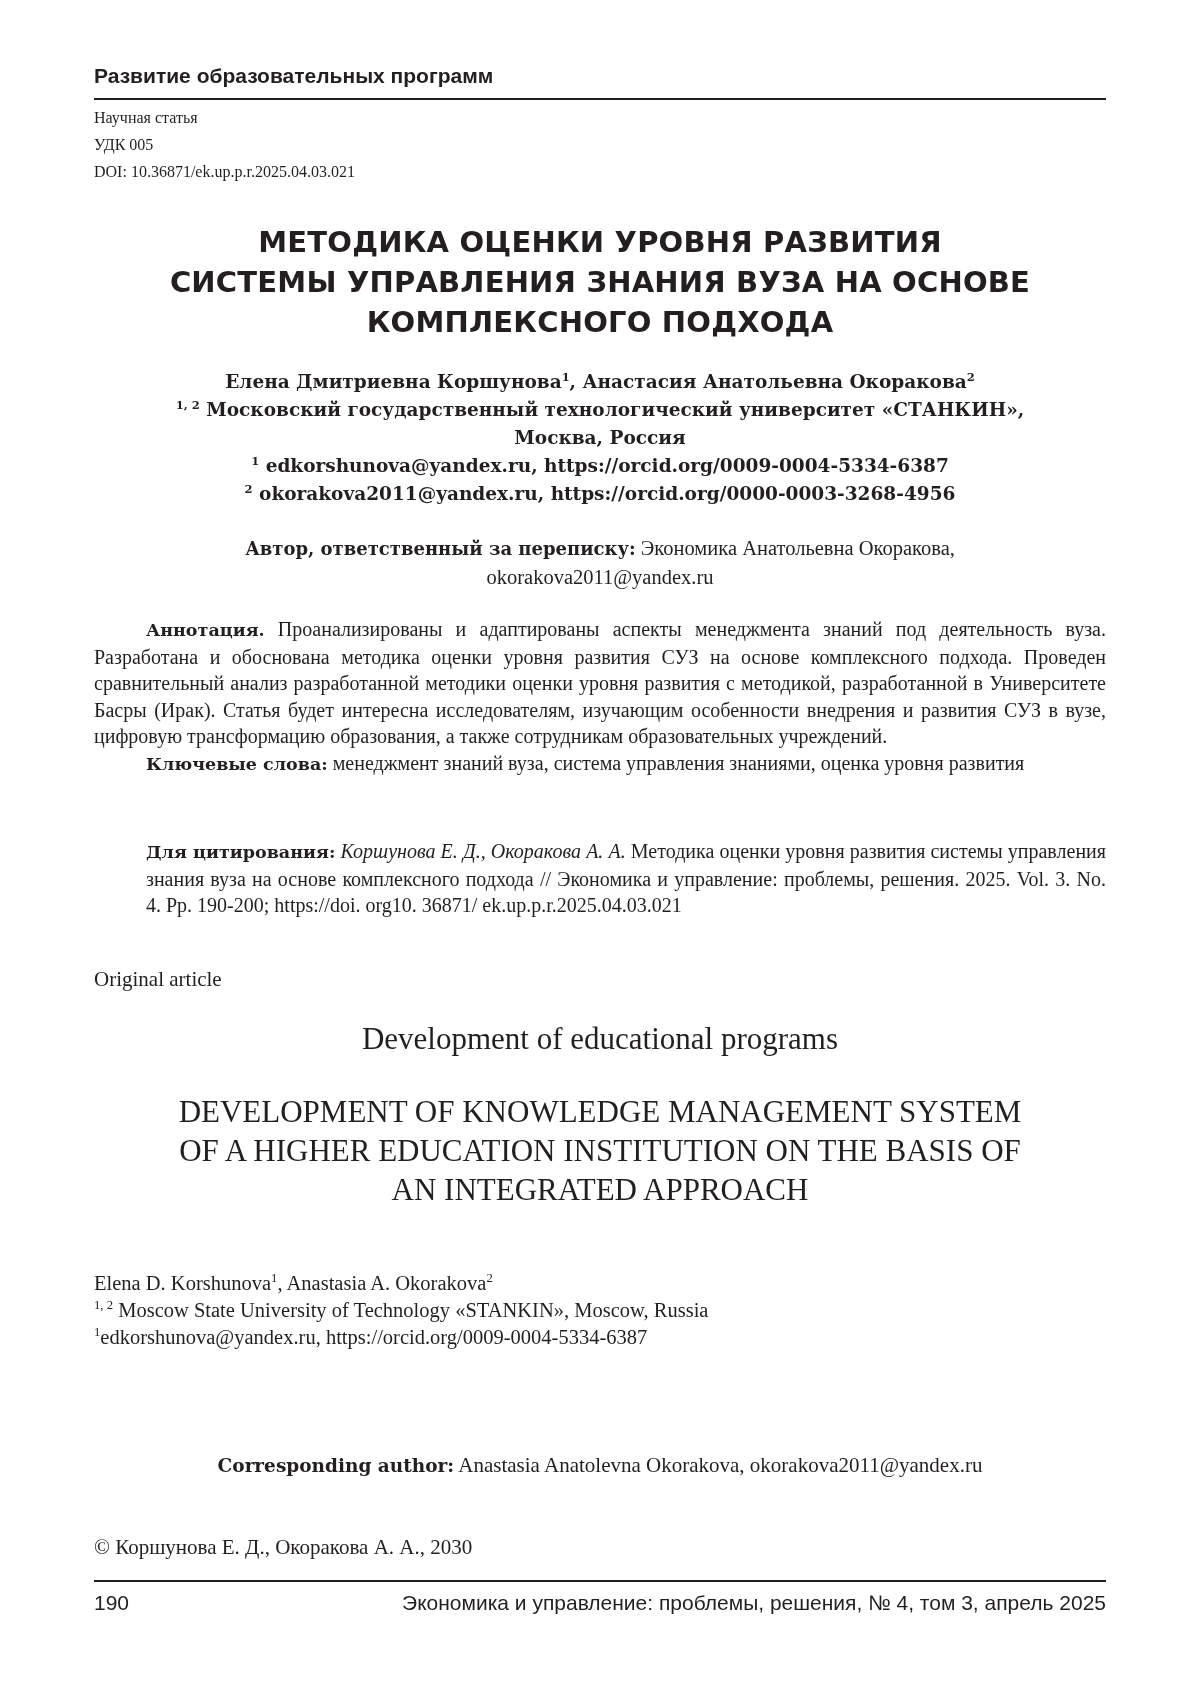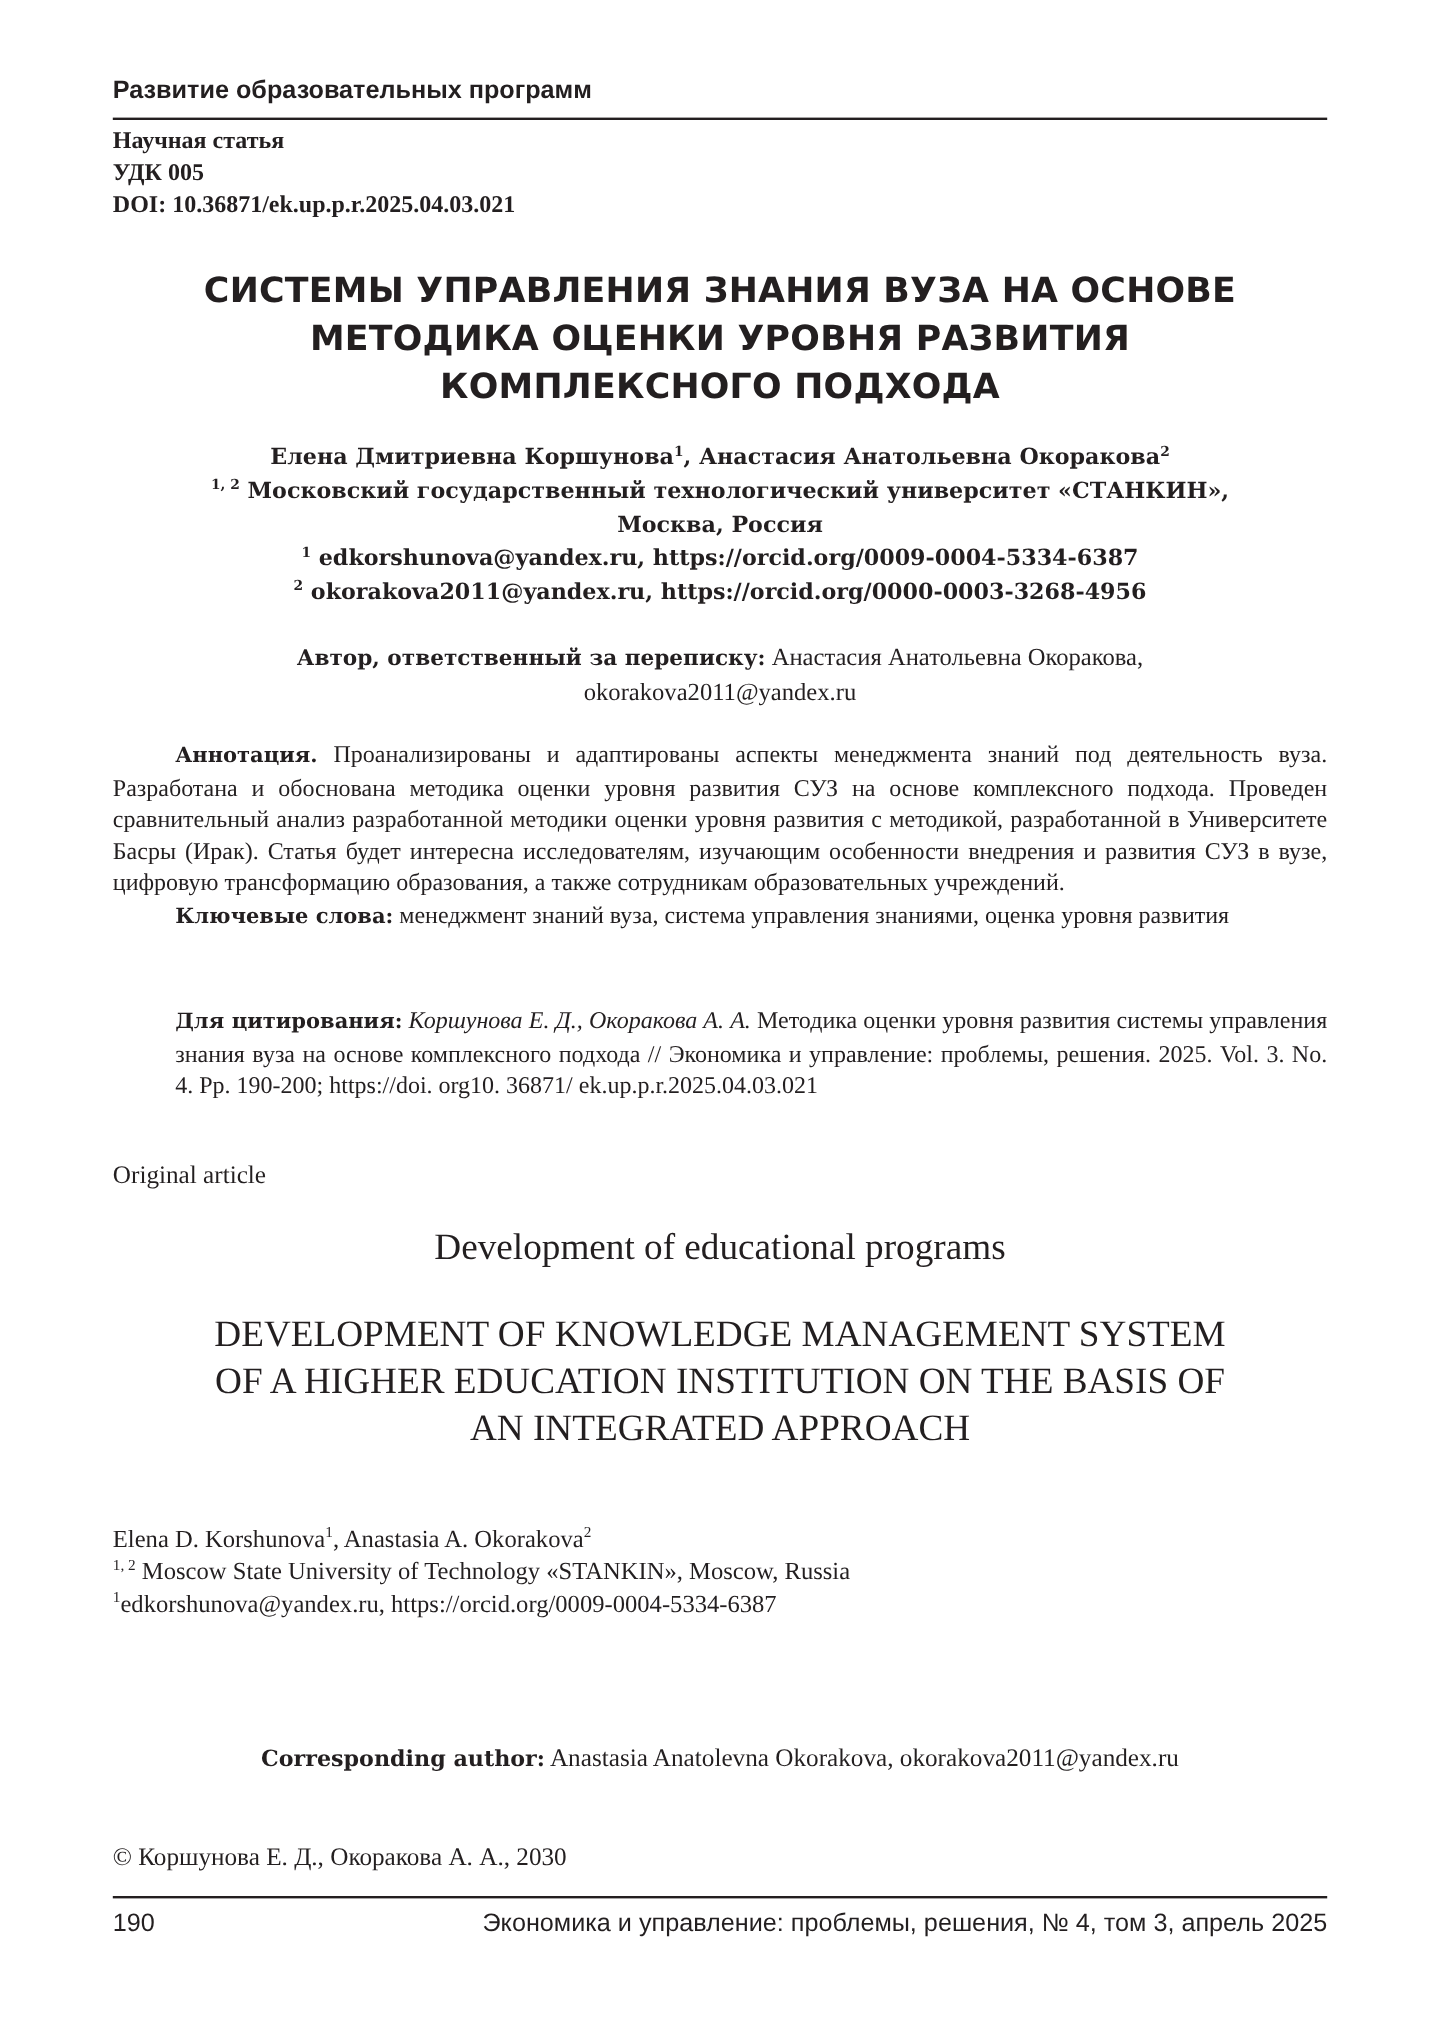--- a/index.html
+++ b/index.html
@@ -8,21 +8,21 @@
       color: #231f20;
       font-family: "DejaVu Serif", serif;
     }
     .abs { position: absolute; }
     .section-head {
       left: 94px; top: 64px;
       font-family: "Liberation Sans", sans-serif; font-weight: bold; font-size: 21px;
       color: #231f20;
     }
     .rule { left: 94px; width: 1012px; height: 2px; background: #231f20; }
-    .meta { left: 94px; font-family: "Liberation Serif", serif; font-size: 20px; line-height: 27px; color: #231f20; font-weight: bold; }
+    .meta { left: 94px; font-family: "Liberation Serif", serif; font-size: 16px; line-height: 27px; color: #231f20; }
     .title-ru {
       left: 94px; width: 1012px; top: 222px; text-align: center;
       font-family: "DejaVu Sans", sans-serif; font-weight: bold; font-size: 29px; line-height: 40px;
       letter-spacing: 0.2px;
     }
     .authors-ru {
       left: 94px; width: 1012px; top: 368px; text-align: center;
       font-family: "DejaVu Serif", serif; font-weight: bold; font-size: 18.5px; line-height: 28px;
     }
     sup { font-size: 0.62em; vertical-align: super; line-height: 0; }
@@ -71,22 +71,22 @@
 <div class="abs section-head">Развитие образовательных программ</div>
 <div class="abs rule" style="top:98px;"></div>
 
 <div class="abs meta" style="top:104px;">
   <div>Научная статья</div>
   <div>УДК 005</div>
   <div>DOI: 10.36871/ek.up.p.r.2025.04.03.021</div>
 </div>
 
 <div class="abs title-ru">
+  <div>МЕТОДИКА ОЦЕНКИ УРОВНЯ РАЗВИТИЯ</div>
   <div>СИСТЕМЫ УПРАВЛЕНИЯ ЗНАНИЯ ВУЗА НА ОСНОВЕ</div>
-  <div>МЕТОДИКА ОЦЕНКИ УРОВНЯ РАЗВИТИЯ</div>
   <div>КОМПЛЕКСНОГО ПОДХОДА</div>
 </div>
 
 <div class="abs authors-ru">
   <div>
     <span>Елена Дмитриевна Коршунова</span><sup>1</sup>, <span>Анастасия Анатольевна Окоракова</span><sup>2</sup>
   </div>
   <div>
     <sup>1, 2</sup> <span>Московский государственный технологический университет «СТАНКИН»,</span>
   </div>
@@ -94,21 +94,21 @@
   <div>
     <sup>1</sup> <a class="link">edkorshunova@yandex.ru</a>, <a class="link">https://orcid.org/0009-0004-5334-6387</a>
   </div>
   <div>
     <sup>2</sup> <a class="link">okorakova2011@yandex.ru</a>, <a class="link">https://orcid.org/0000-0003-3268-4956</a>
   </div>
 </div>
 
 <div class="abs corr-ru">
   <b>Автор, ответственный за переписку:</b>
-  <span>Анастасия Анатольевна Окоракова,</span><br>
+  <span>Экономика Анатольевна Окоракова,</span><br>
   <a class="link">okorakova2011@yandex.ru</a>
 </div>
 
 <div class="abs para" style="top:616px;">
   <p class="indent lead"><b>Аннотация.</b> <span>Проанализированы и адаптированы аспекты менеджмента знаний под деятельность вуза. Разработана и обоснована методика оценки уровня развития СУЗ на основе комплексного подхода. Проведен сравнительный анализ разработанной методики оценки уровня развития с методикой, разработанной в Университете Басры (Ирак). Статья будет интересна исследователям, изучающим особенности внедрения и развития СУЗ в вузе, цифровую трансформацию образования, а также сотрудникам образовательных учреждений.</span></p>
   <p class="indent lead"><b>Ключевые слова:</b> <span>менеджмент знаний вуза, система управления знаниями, оценка уровня развития</span></p>
 </div>
 
 <div class="abs cite">
   <b>Для цитирования:</b>

